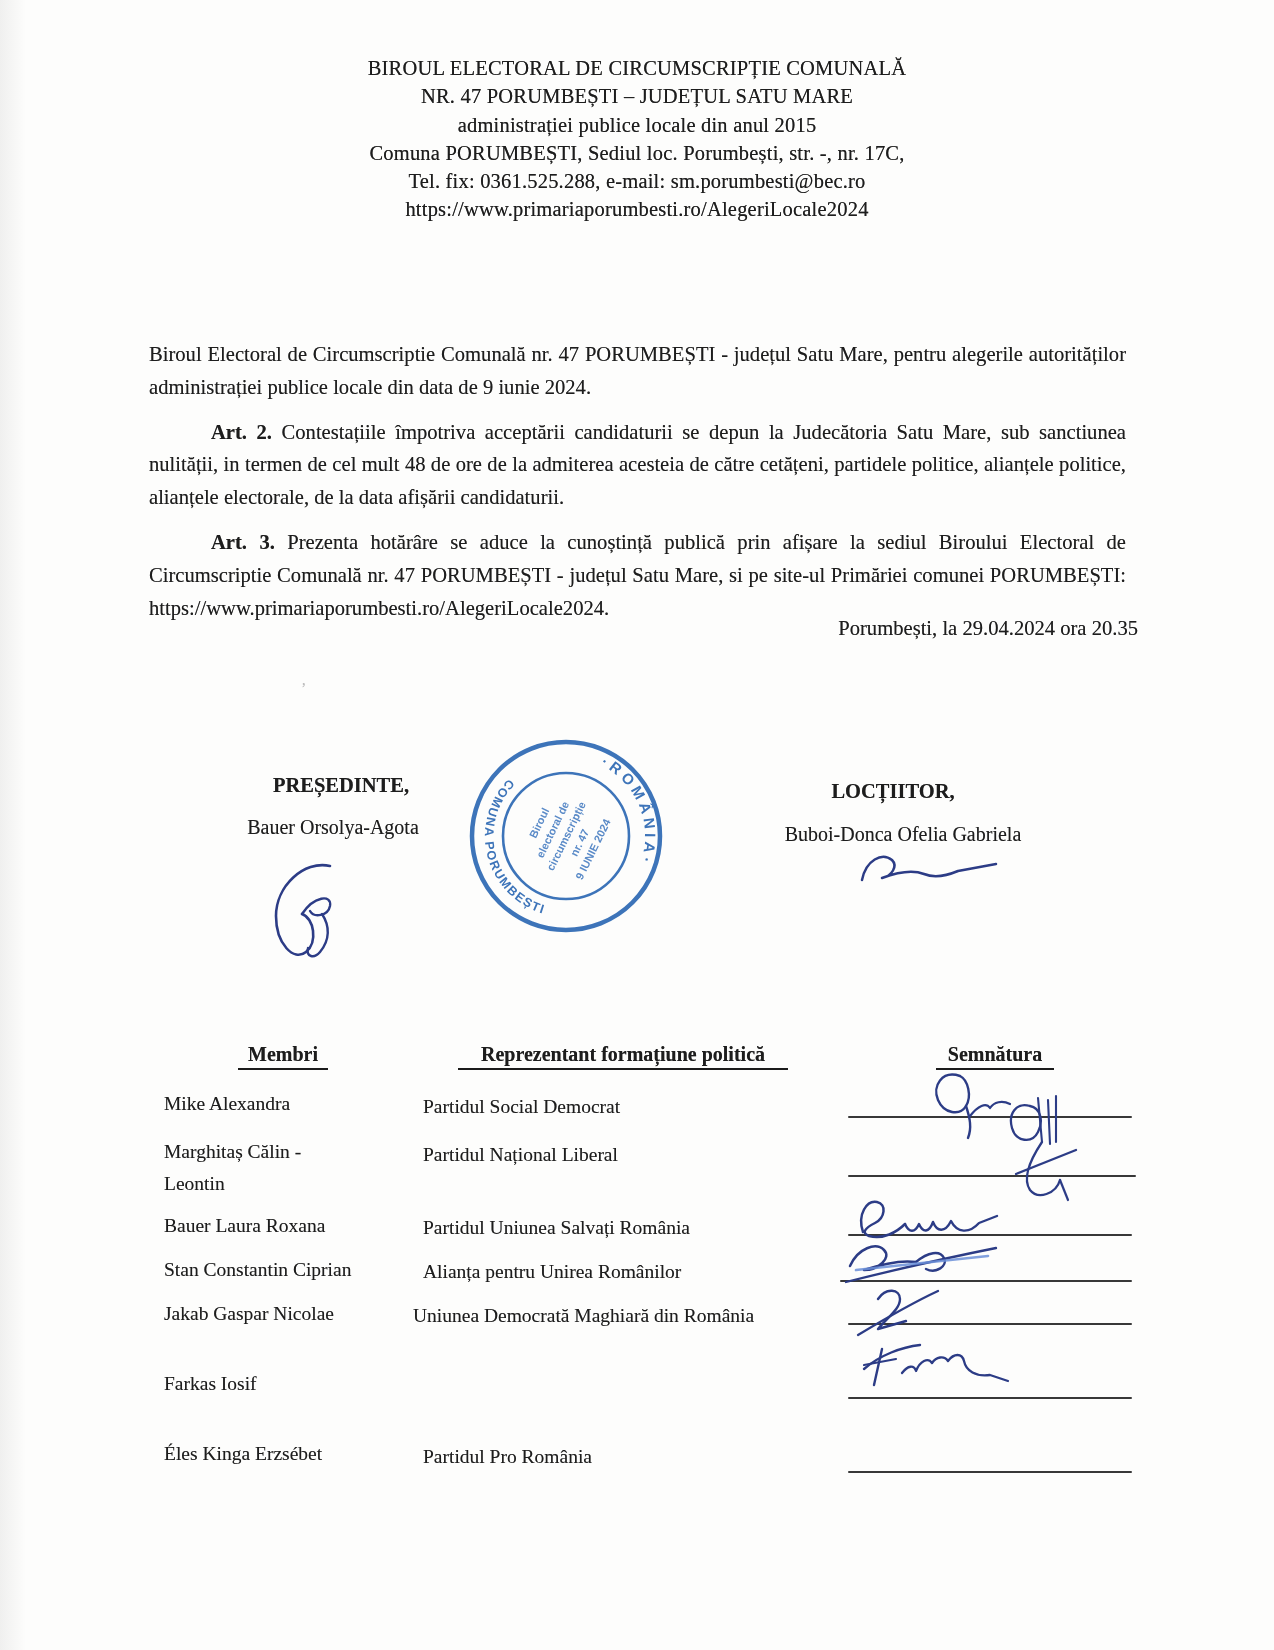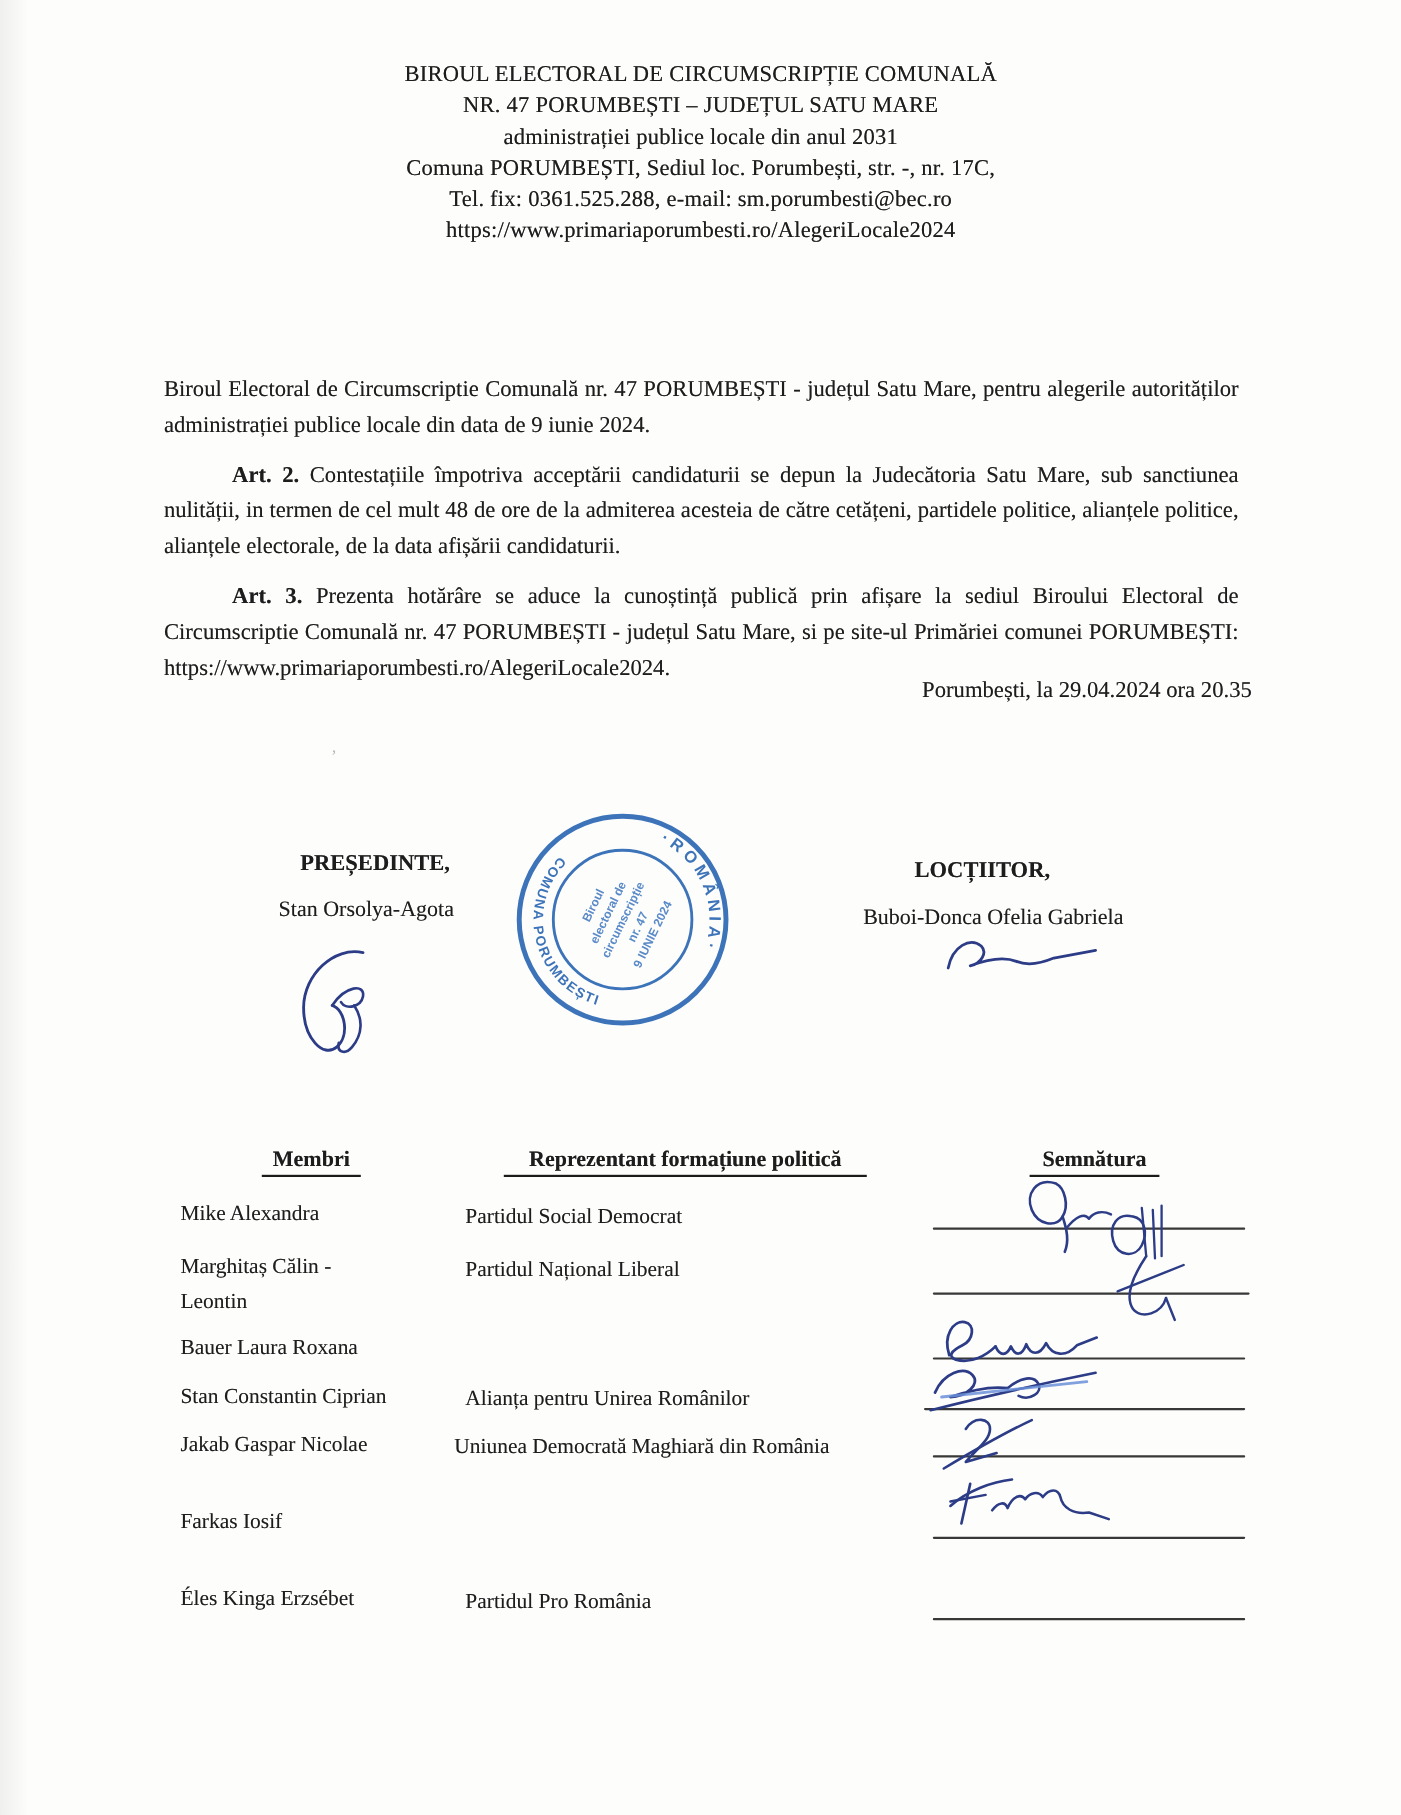--- a/index.html
+++ b/index.html
@@ -51,38 +51,38 @@
   .stamp-ring-text{font-family:"Liberation Sans",sans-serif;font-weight:bold;}
 </style>
 </head>
 <body>
 
 <div class="page">
 
   <div class="abs letterhead">
     <div>BIROUL ELECTORAL DE CIRCUMSCRIPȚIE COMUNALĂ</div>
     <div>NR. 47 PORUMBEȘTI – JUDEȚUL SATU MARE</div>
-    <div>administrației publice locale din anul 2031</div>
+    <div>administrației publice locale din anul 2015</div>
     <div>Comuna PORUMBEȘTI, Sediul loc. Porumbești, str. -, nr. 17C,</div>
     <div>Tel. fix: 0361.525.288, e-mail: sm.porumbesti@bec.ro</div>
     <div>https://www.primariaporumbesti.ro/AlegeriLocale2024</div>
   </div>
 
   <div class="abs bodytext">
     <p>Biroul Electoral de Circumscriptie Comunală nr. 47 PORUMBEȘTI - județul Satu Mare, pentru alegerile autorităților administrației publice locale din data de 9 iunie 2024.</p>
     <p class="indent"><span class="artlabel">Art. 2.</span><span> Contestațiile împotriva acceptării candidaturii se depun la Judecătoria Satu Mare, sub sanctiunea nulității, in termen de cel mult 48 de ore de la admiterea acesteia de către cetățeni, partidele politice, alianțele politice, alianțele electorale, de la data afișării candidaturii.</span></p>
     <p class="indent"><span class="artlabel">Art. 3.</span><span> Prezenta hotărâre se aduce la cunoștință publică prin afișare la sediul Biroului Electoral de Circumscriptie Comunală nr. 47 PORUMBEȘTI - județul Satu Mare, si pe site-ul Primăriei comunei PORUMBEȘTI: https://www.primariaporumbesti.ro/AlegeriLocale2024.</span></p>
   </div>
 
   <div class="abs dateline">Porumbești, la 29.04.2024 ora 20.35</div>
 
   <div class="abs faint-mark" style="left:301px;top:680px;">’</div>
 
   <div class="abs sig-title" style="left:241px;top:774px;width:200px;">PREȘEDINTE,</div>
-  <div class="abs sig-name" style="left:213px;top:816px;width:240px;">Stan Orsolya-Agota</div>
+  <div class="abs sig-name" style="left:213px;top:816px;width:240px;">Bauer Orsolya-Agota</div>
 
   <div class="abs sig-title" style="left:793px;top:780px;width:200px;">LOCȚIITOR,</div>
   <div class="abs sig-name" style="left:753px;top:823px;width:300px;">Buboi-Donca Ofelia Gabriela</div>
 
   <svg class="abs ink" style="left:260px;top:856px;" width="124" height="116" viewBox="0 0 124 116">
     <path d="M70,10 C44,4 16,30 16,60 C16,88 34,106 46,96 C58,86 54,62 42,58" stroke="#2c3c86" stroke-width="2.6"></path>
     <path d="M42,58 C54,40 72,38 70,50 C68,60 54,62 50,55" stroke="#2c3c86" stroke-width="2.4"></path>
     <path d="M62,58 C70,70 70,84 60,96 C54,103 46,101 48,92" stroke="#2c3c86" stroke-width="2.4"></path>
   </svg>
 
@@ -119,20 +119,21 @@
   <div class="abs member-name" style="left:164px;top:1088px;width:220px;">Mike Alexandra</div>
   <div class="abs member-name" style="left:164px;top:1136px;width:192px;">Marghitaș Călin - Leontin</div>
   <div class="abs member-name" style="left:164px;top:1210px;width:220px;">Bauer Laura Roxana</div>
   <div class="abs member-name" style="left:164px;top:1254px;width:230px;">Stan Constantin Ciprian</div>
   <div class="abs member-name" style="left:164px;top:1298px;width:230px;">Jakab Gaspar Nicolae</div>
   <div class="abs member-name" style="left:164px;top:1368px;width:220px;">Farkas Iosif</div>
   <div class="abs member-name" style="left:164px;top:1438px;width:230px;">Éles Kinga Erzsébet</div>
 
   <div class="abs party" style="left:423px;top:1091px;width:400px;">Partidul Social Democrat</div>
   <div class="abs party" style="left:423px;top:1139px;width:400px;">Partidul Național Liberal</div>
+  <div class="abs party" style="left:423px;top:1212px;width:400px;">Partidul Uniunea Salvați România</div>
   <div class="abs party" style="left:423px;top:1256px;width:400px;">Alianța pentru Unirea Românilor</div>
   <div class="abs party" style="left:413px;top:1300px;width:420px;">Uniunea Democrată Maghiară din România</div>
   <div class="abs party" style="left:423px;top:1441px;width:400px;">Partidul Pro România</div>
 
   <div class="abs sig-line" style="left:848px;top:1116px;width:284px;"></div>
   <div class="abs sig-line" style="left:848px;top:1175px;width:288px;"></div>
   <div class="abs sig-line" style="left:848px;top:1234px;width:284px;"></div>
   <div class="abs sig-line" style="left:840px;top:1280px;width:292px;"></div>
   <div class="abs sig-line" style="left:848px;top:1323px;width:284px;"></div>
   <div class="abs sig-line" style="left:848px;top:1397px;width:284px;"></div>

